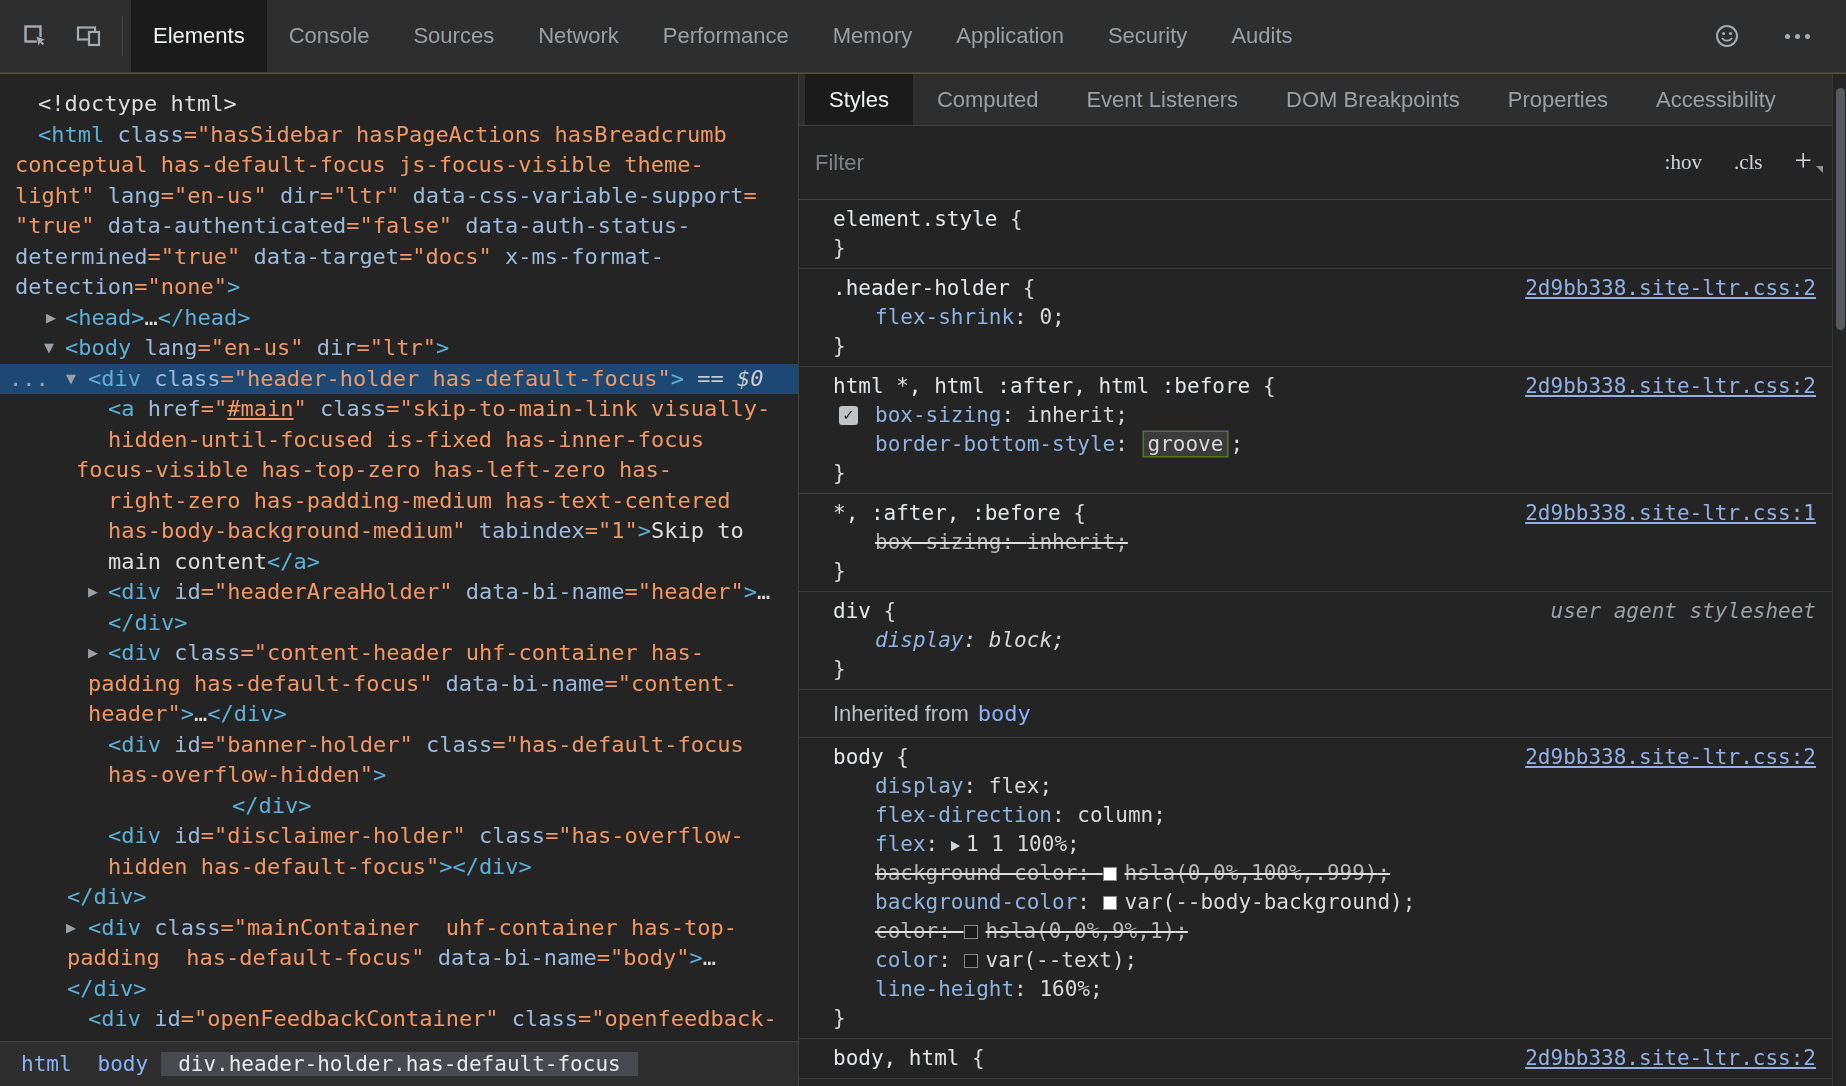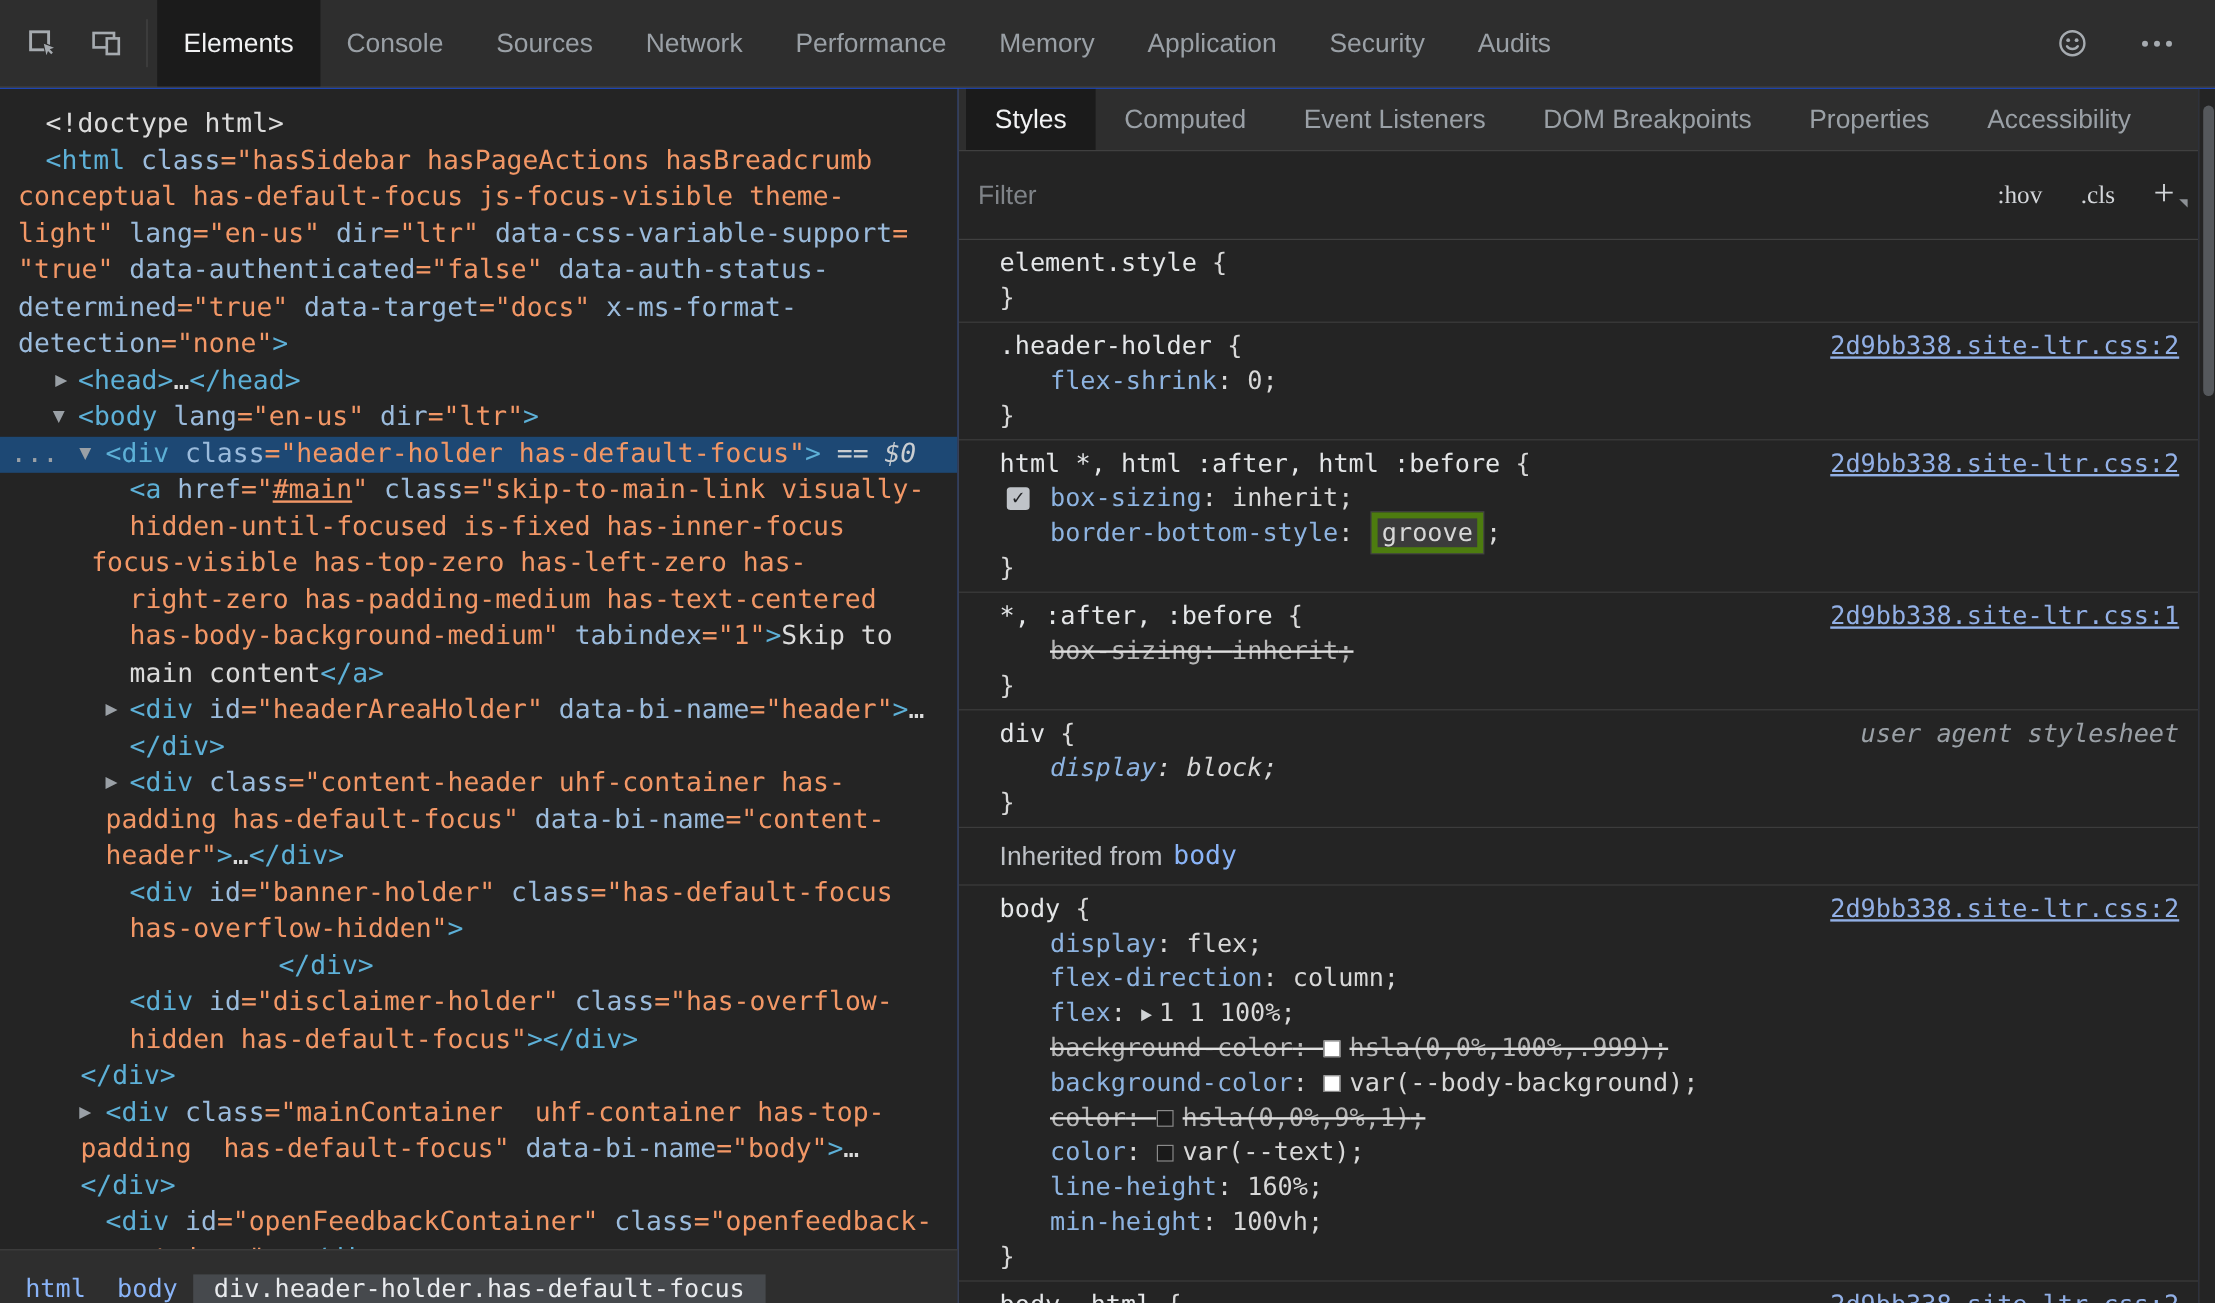--- a/index.html
+++ b/index.html
@@ -29,21 +29,21 @@
   .tree-line .arrow{position:absolute;top:0;font-size:13px;color:#9aa0a6;
     font-family:"DejaVu Sans",sans-serif;line-height:30.5px;}
   .tree-line .dots{position:absolute;left:9px;top:0;color:#9aa0a6;}
   .sg-g{color:#5db0d7}.sg-a{color:#9bbbdc}.sg-v{color:#f29766}
   .sg-vl{color:#f29766;text-decoration:underline}
   .sg-p{color:#dcdcdc}.sg-m{color:#c9cdd1;font-style:italic}
 
   
   .statusbar{position:absolute;left:0;bottom:0;width:100%;height:45px;background:#2e2e2e;
     border-top:1px solid #404040;display:flex;align-items:stretch;z-index:2;}
-  .crumbs{display:flex;align-items:flex-end;padding-left:8px;
+  .crumbs{display:flex;align-items:center;padding-left:8px;
     font-family:"DejaVu Sans Mono",monospace;font-size:21px;}
   .crumb{display:flex;align-items:center;padding:0 13px;color:#8ab4f8;white-space:nowrap;}
   .crumb.current{background:#46494d;color:#e8eaed;padding:0 17px;}
 
   
   .vdivider{position:absolute;top:74px;bottom:0;left:798px;width:1px;background:#404040;z-index:3;}
 
   
   .right-panel{position:absolute;top:74px;left:799px;right:14px;bottom:0;overflow:hidden;background:#242424;}
   .styles-tabs{display:flex;height:52px;background:#2e2e2e;border-bottom:1px solid #404040;
@@ -72,21 +72,21 @@
   .pn{color:#8db3e0;}
   .pv,.pc{color:#d8d8d8;}
   .prop.it{font-style:italic;}
   .prop.struck{text-decoration:line-through;text-decoration-color:#e0e0e0;}
   .prop.struck .pn,.prop.struck .pv,.prop.struck .pc{color:#b5b5b5;}
   .checkbox{position:absolute;left:40px;top:5px;width:19px;height:19px;background:#bfc3c8;
     border-radius:3px;display:flex;align-items:center;justify-content:center;}
   .check{color:#1f2123;font-size:15px;line-height:1;font-family:"DejaVu Sans",sans-serif;}
   .swatch{display:inline-block;width:14px;height:14px;border:1px solid #8a8a8a;
     margin-right:8px;vertical-align:-1px;}
-  .editbox{border:5px solid #4d7c0f;background:#3b3b3b;padding:0 4px;margin:0 2px;
+  .editbox{border:1px solid #4d7c0f;background:#3b3b3b;padding:0 4px;margin:0 2px;
     box-shadow:0 0 0 1px rgba(255,255,255,.15);}
   .flex-tri{display:inline-block;width:0;height:0;border-left:9px solid #d0d3d6;
     border-top:5.5px solid transparent;border-bottom:5.5px solid transparent;margin-right:6px;}
   .inherited-bar{height:48px;display:flex;align-items:center;border-bottom:1px solid #3c3c3c;
     padding-left:34px;font-family:"Liberation Sans",sans-serif;font-size:22px;color:#bdc1c6;}
   .inh-link{color:#8ab4f8;margin-left:9px;text-decoration:none;font-family:"DejaVu Sans Mono",monospace;}
 
   
   .scrollcol{position:absolute;top:74px;right:0;width:14px;bottom:0;background:#242424;
     border-left:1px solid #363636;z-index:3;}
@@ -238,21 +238,20 @@
         <div class="sec">
           <div class="sec-line head"><span class="sel">body</span><span class="brace"> {</span><a class="css-link">2d9bb338.site-ltr.css:2</a></div>
           <div class="sec-line prop"><span class="pn">display</span><span class="pc">: </span><span class="pv">flex</span><span class="pc">;</span></div>
           <div class="sec-line prop"><span class="pn">flex-direction</span><span class="pc">: </span><span class="pv">column</span><span class="pc">;</span></div>
           <div class="sec-line prop"><span class="pn">flex</span><span class="pc">: </span><span class="flex-tri"></span><span class="pv">1 1 100%</span><span class="pc">;</span></div>
           <div class="sec-line prop struck"><span class="pn">background-color</span><span class="pc">: </span><span class="swatch" style="background: rgb(255, 255, 255);"></span><span class="pv">hsla(0,0%,100%,.999)</span><span class="pc">;</span></div>
           <div class="sec-line prop"><span class="pn">background-color</span><span class="pc">: </span><span class="swatch" style="background: rgb(255, 255, 255);"></span><span class="pv">var(--body-background)</span><span class="pc">;</span></div>
           <div class="sec-line prop struck"><span class="pn">color</span><span class="pc">: </span><span class="swatch" style="background: rgb(26, 26, 26);"></span><span class="pv">hsla(0,0%,9%,1)</span><span class="pc">;</span></div>
           <div class="sec-line prop"><span class="pn">color</span><span class="pc">: </span><span class="swatch" style="background: rgb(26, 26, 26);"></span><span class="pv">var(--text)</span><span class="pc">;</span></div>
           <div class="sec-line prop"><span class="pn">line-height</span><span class="pc">: </span><span class="pv">160%</span><span class="pc">;</span></div>
-          <div class="sec-line prop"><span class="pn">min-height</span><span class="pc">: </span><span class="pv">100vh</span><span class="pc">;</span></div>
           <div class="sec-line close">}</div>
         </div>
         <div class="sec">
           <div class="sec-line head"><span class="sel">body, html</span><span class="brace"> {</span><a class="css-link">2d9bb338.site-ltr.css:2</a></div>
         </div>
       </div>
   </div>
 
   <div class="scrollcol">
     <div class="thumb"></div>

